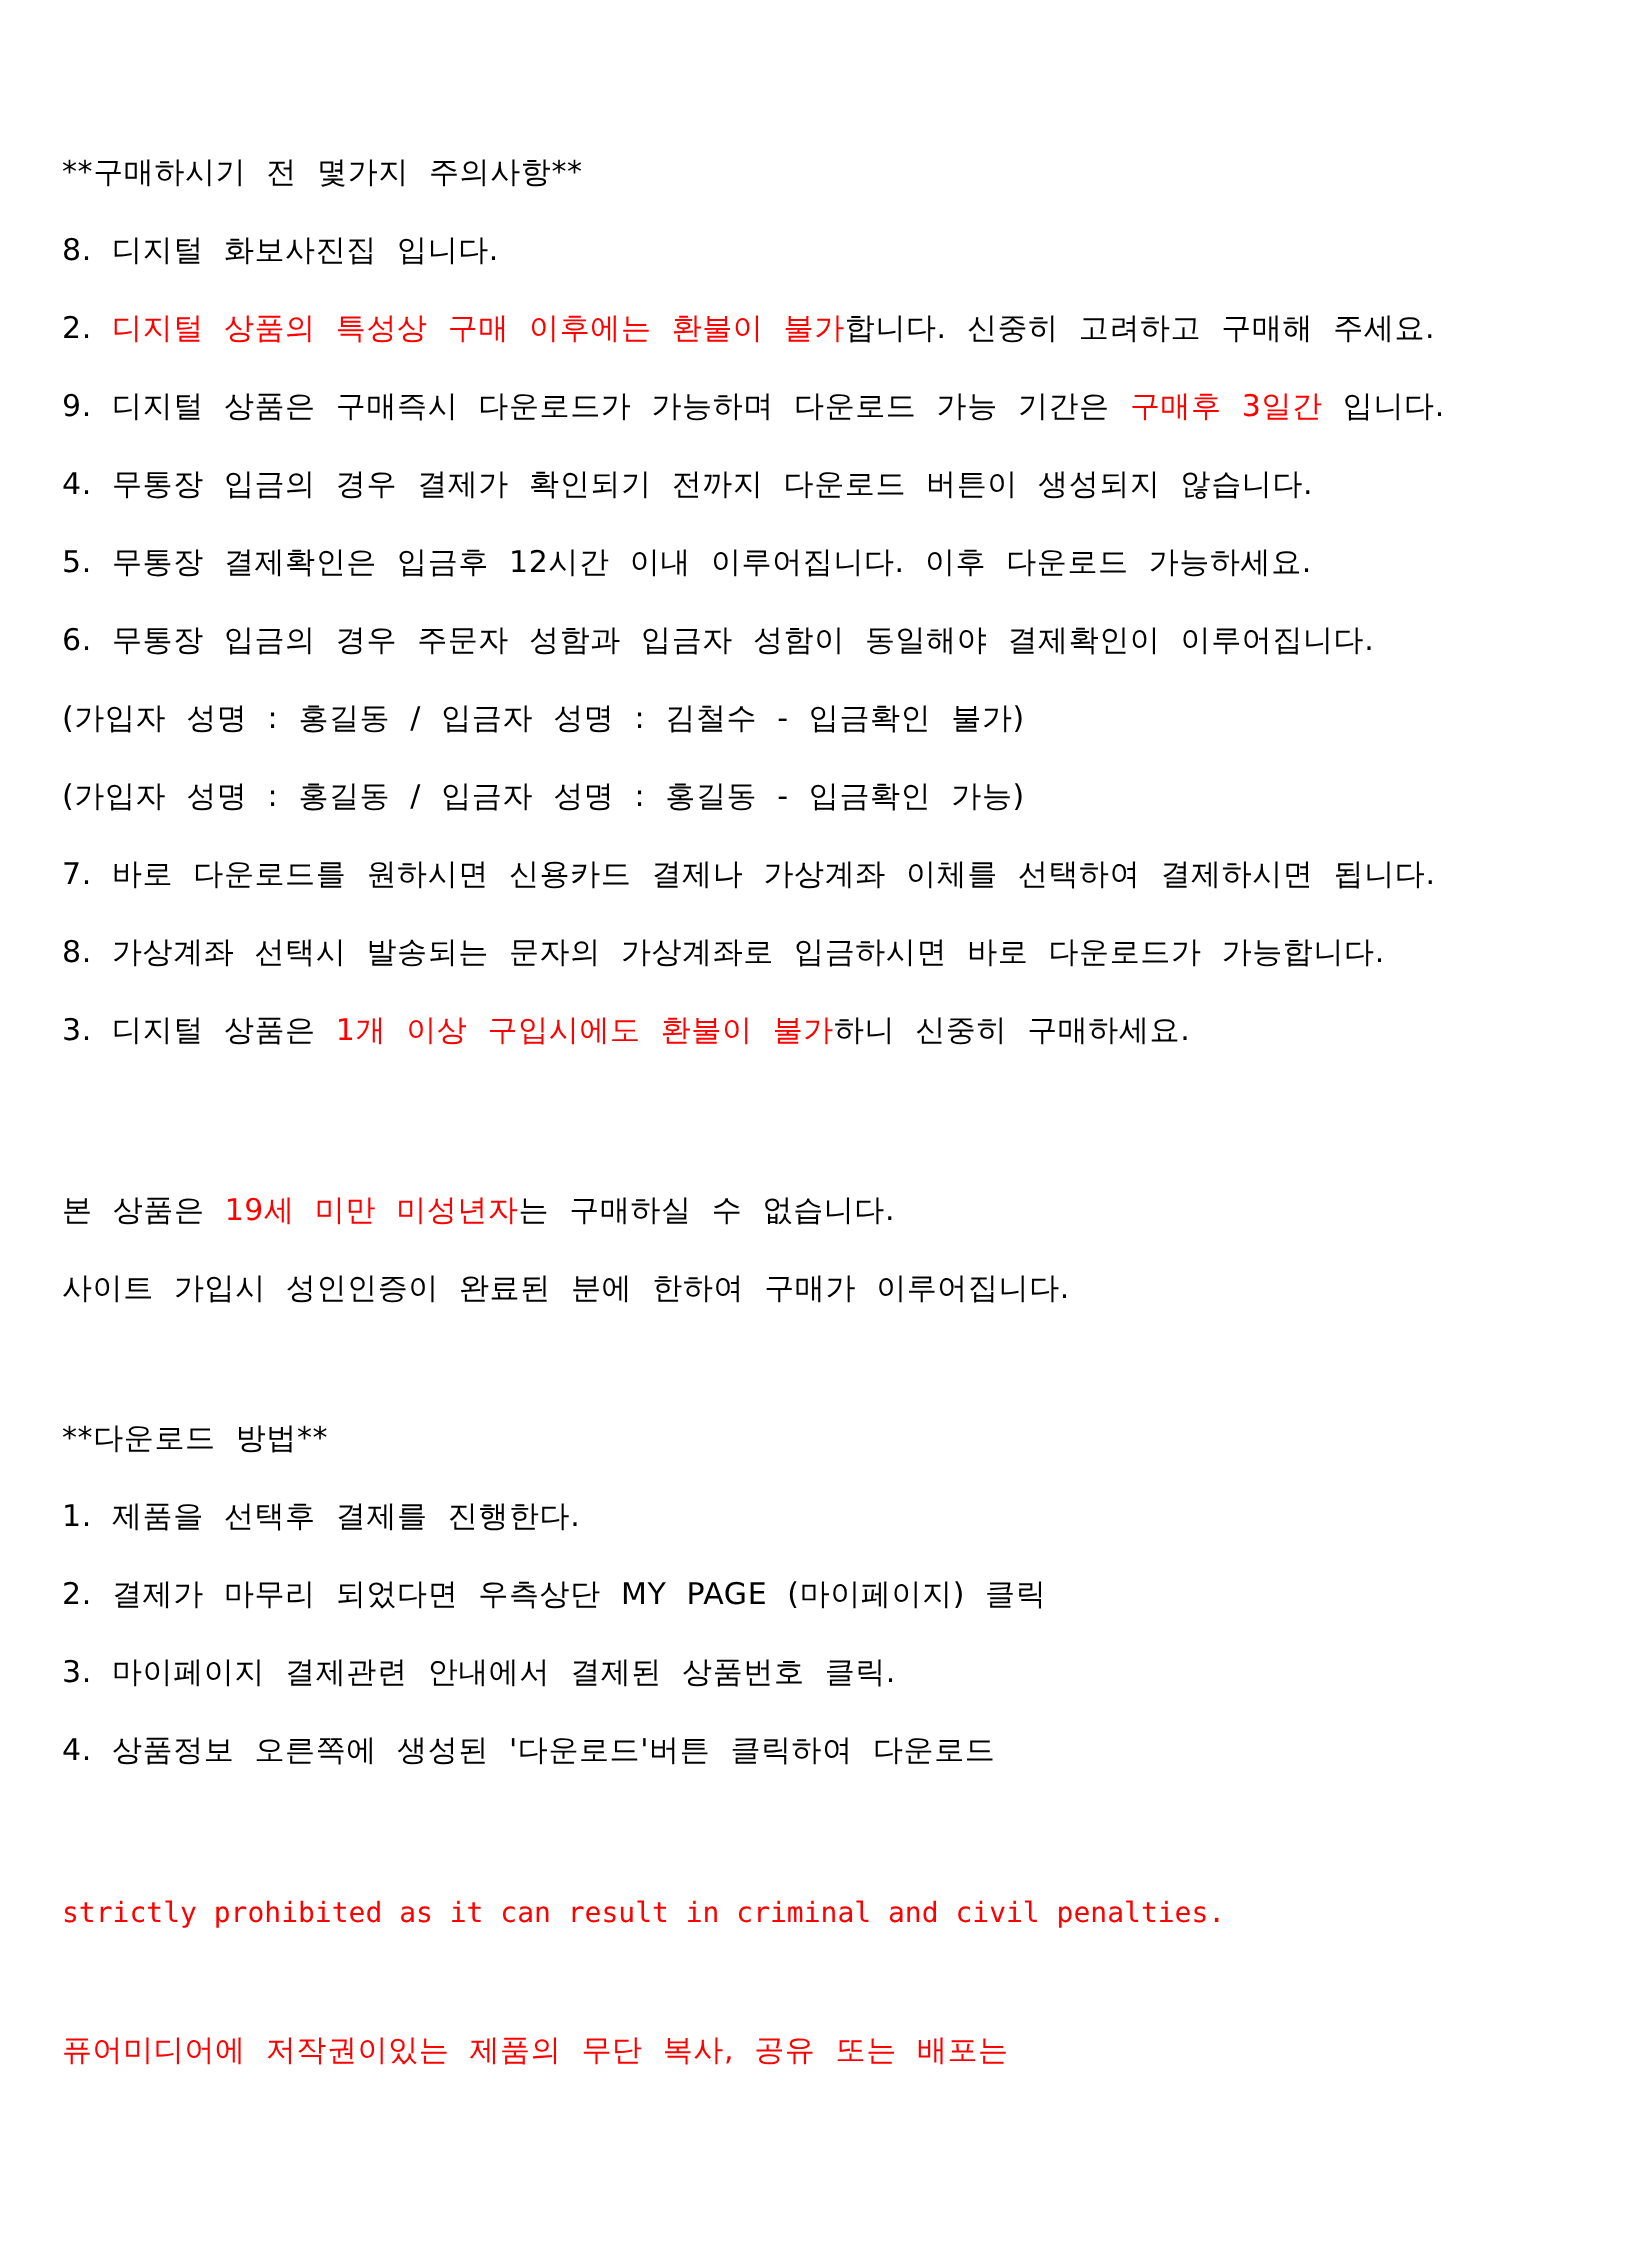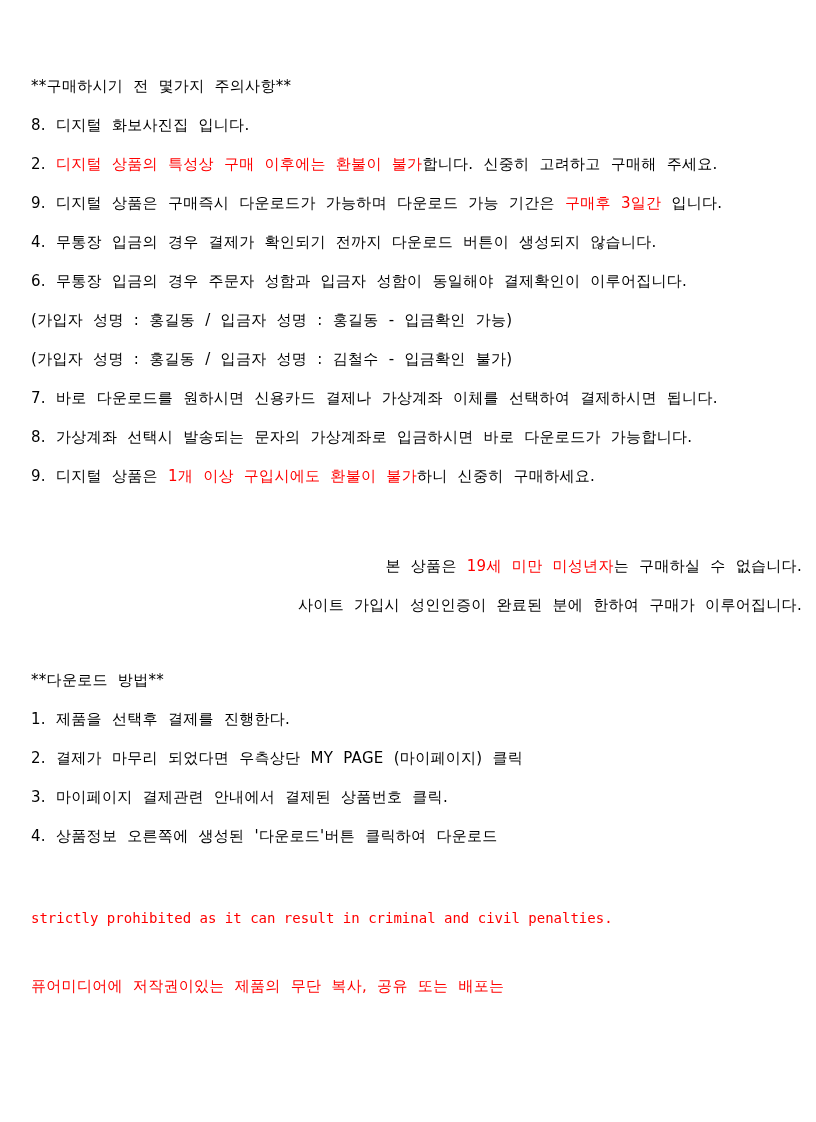--- a/index.html
+++ b/index.html
@@ -22,21 +22,21 @@
   }
   .line{
     font-size:15px;
     line-height:17px;
     margin:0 0 22px 0;
     white-space:pre-wrap;
     word-spacing:5px;
     letter-spacing:0.3px;
   }
   .red{color:var(--highlight);}
-  .section-age{margin-top:73px;text-align:right;}
+  .section-age{margin-top:73px;}
   .section-download{margin-top:58px;}
   .section-copy-en{margin-top:65px;}
   .section-copy-en .line{
     margin-bottom:3px;
     font-family:"DejaVu Sans Mono","Liberation Mono",monospace;
     font-size:14px;
     word-spacing:0;
     letter-spacing:0;
   }
   .section-copy-ko{margin-top:51px;}
@@ -51,32 +51,33 @@
     <p class="line"><span>**구매하시기 전 몇가지 주의사항**</span></p>
 
     <p class="line"><span>8. 디지털 화보사진집 입니다.</span></p>
 
     <p class="line"><span>2. </span><span class="red">디지털 상품의 특성상 구매 이후에는 환불이 불가</span><span>합니다. 신중히 고려하고 구매해 주세요.</span></p>
 
     <p class="line"><span>9. 디지털 상품은 구매즉시 다운로드가 가능하며 다운로드 가능 기간은 </span><span class="red">구매후 3일간</span><span> 입니다.</span></p>
 
     <p class="line"><span>4. 무통장 입금의 경우 결제가 확인되기 전까지 다운로드 버튼이 생성되지 않습니다.</span></p>
 
+    <p class="line"><span>5. 무통장 결제확인은 입금후 12시간 이내 이루어집니다. 이후 다운로드 가능하세요.</span></p>
 
     <p class="line"><span>6. 무통장 입금의 경우 주문자 성함과 입금자 성함이 동일해야 결제확인이 이루어집니다.</span></p>
 
+    <p class="line"><span>(가입자 성명 : 홍길동 / 입금자 성명 : 김철수 - 입금확인 불가)</span></p>
+
     <p class="line"><span>(가입자 성명 : 홍길동 / 입금자 성명 : 홍길동 - 입금확인 가능)</span></p>
-
-    <p class="line"><span>(가입자 성명 : 홍길동 / 입금자 성명 : 김철수 - 입금확인 불가)</span></p>
 
     <p class="line"><span>7. 바로 다운로드를 원하시면 신용카드 결제나 가상계좌 이체를 선택하여 결제하시면 됩니다.</span></p>
 
     <p class="line"><span>8. 가상계좌 선택시 발송되는 문자의 가상계좌로 입금하시면 바로 다운로드가 가능합니다.</span></p>
 
-    <p class="line"><span>9. 디지털 상품은 </span><span class="red">1개 이상 구입시에도 환불이 불가</span><span>하니 신중히 구매하세요.</span></p>
+    <p class="line"><span>3. 디지털 상품은 </span><span class="red">1개 이상 구입시에도 환불이 불가</span><span>하니 신중히 구매하세요.</span></p>
   </div>
 
   <div class="section-age">
     <p class="line"><span>본 상품은 </span><span class="red">19세 미만 미성년자</span><span>는 구매하실 수 없습니다.</span></p>
 
     <p class="line"><span>사이트 가입시 성인인증이 완료된 분에 한하여 구매가 이루어집니다.</span></p>
   </div>
 
   <div class="section-download">
     <p class="line"><span>**다운로드 방법**</span></p>

